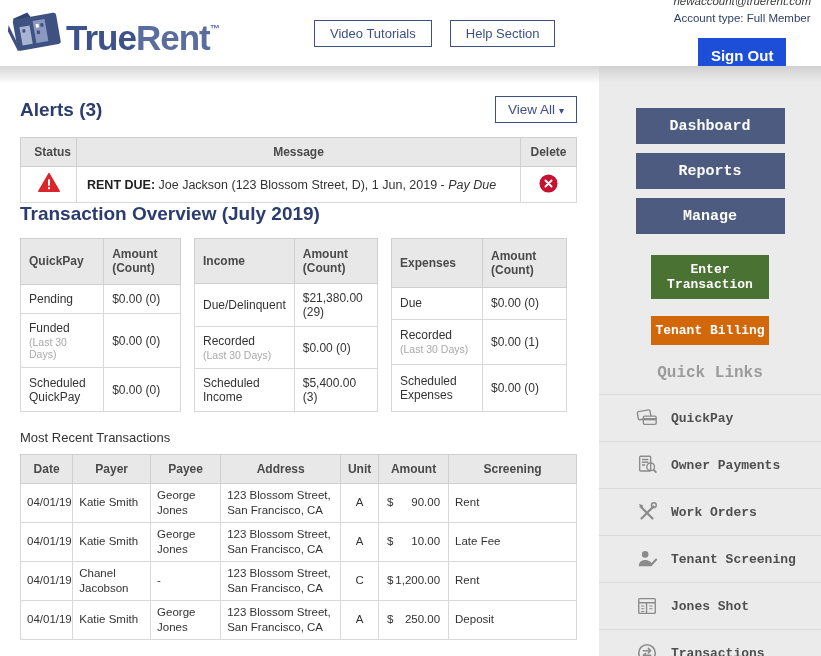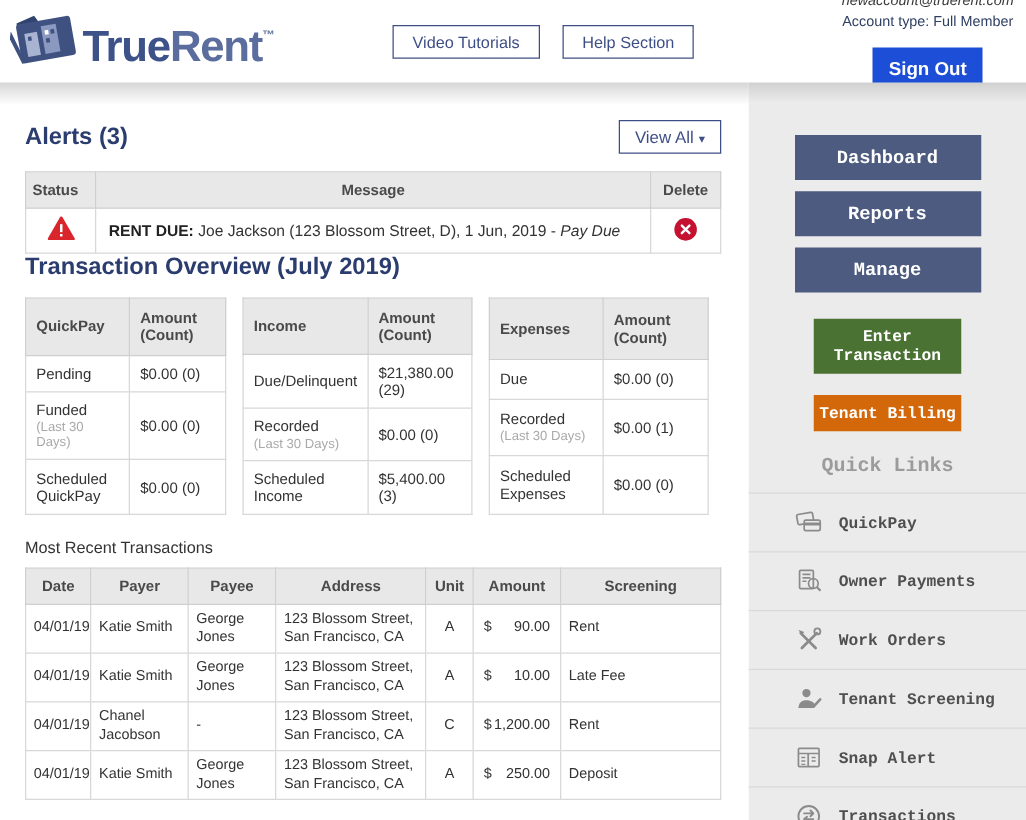--- a/index.html
+++ b/index.html
@@ -34,21 +34,21 @@
   
   .alerts-head { margin-top:30px; display:flex; align-items:center; }
   h2.sec-title { margin:0; font-size:19px; color:#2b3c6e; font-weight:bold; }
   .alerts-actions { margin-left:auto; display:flex; gap:10px; }
   .outline-btn { background:#fff; border:1px solid #3e4f86; color:#3e4f86; font-size:13.5px; padding:5px 12px; font-family:inherit; cursor:pointer; }
   .caret { font-size:10px; margin-left:4px; }
 
   table.alerts { width:100%; border-collapse:collapse; margin-top:14px; border:1px solid #c8c8c8; font-size:12.5px; }
   table.alerts th { background:#e8e8e8; color:#4a4a4a; font-size:12px; padding:7px 5px; border:1px solid #cfcfcf; }
   table.alerts td { background:#fff; padding:6px 5px; border:1px solid #d8d8d8; height:33px; }
-  .col-status { width:56px; text-align:left; }
+  .col-status { width:56px; text-align:right; }
   .col-delete { width:56px; text-align:center; }
   .alert-msg { padding-left:10px !important; color:#333; }
   .alert-msg b { color:#222; }
   .alert-msg i { }
   .icon-cell { text-align:center; vertical-align:middle; }
 
   
   .overview-title { margin-top:40px; }
   .ov-tables { display:flex; gap:13px; margin-top:13px; }
   table.ov { border-collapse:collapse; border:1px solid #c8c8c8; font-size:12px; }
@@ -372,21 +372,21 @@
         </div>
 
         <div class="ql-item">
           <span class="ic">
             <svg width="22" height="22" viewBox="0 0 24 24" fill="none" stroke="#8b8b8b" stroke-width="1.5">
               <rect x="3" y="4" width="18" height="16" rx="1"></rect>
               <path d="M3 8.5 h18 M11.5 8.5 v11.5"></path>
               <path d="M5.5 12 h3.5 M5.5 15 h3.5 M5.5 18 h3.5 M14.5 12 h3.5 M14.5 15 h3.5" stroke-width="1.3"></path>
             </svg>
           </span>
-          <span class="lbl">Snap Alert</span>
+          <span class="lbl">Jones Shot</span>
         </div>
 
         <div class="ql-item">
           <span class="ic">
             <svg width="22" height="22" viewBox="0 0 24 24" fill="none" stroke="#8b8b8b" stroke-width="1.7">
               <circle cx="12" cy="12" r="9"></circle>
               <path d="M8 9.5 h8 M13.5 7 L16 9.5 L13.5 12" stroke-linecap="round" stroke-linejoin="round"></path>
               <path d="M16 14.5 h-8 M10.5 12.5 L8 14.5 L10.5 17" stroke-linecap="round" stroke-linejoin="round"></path>
             </svg>
           </span>

